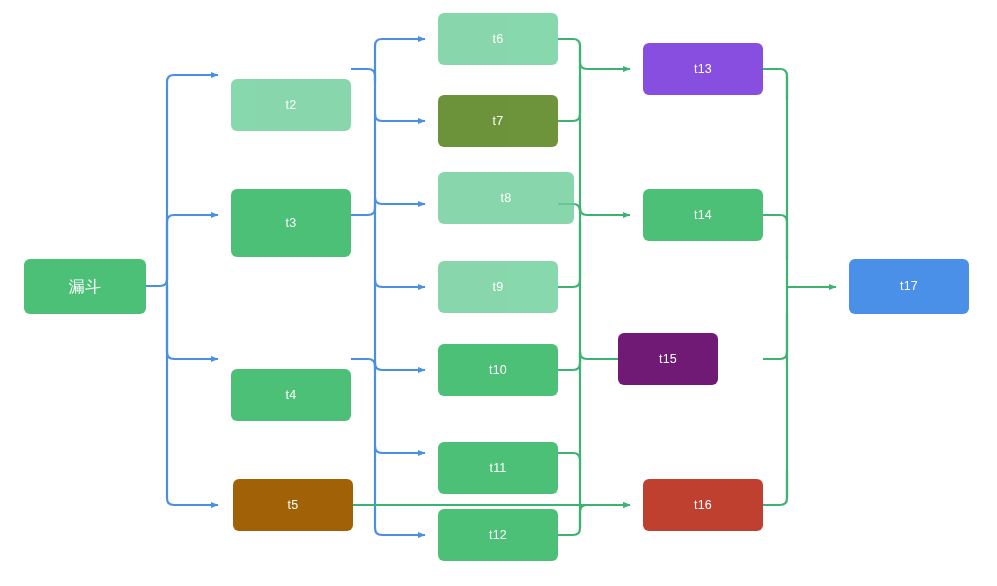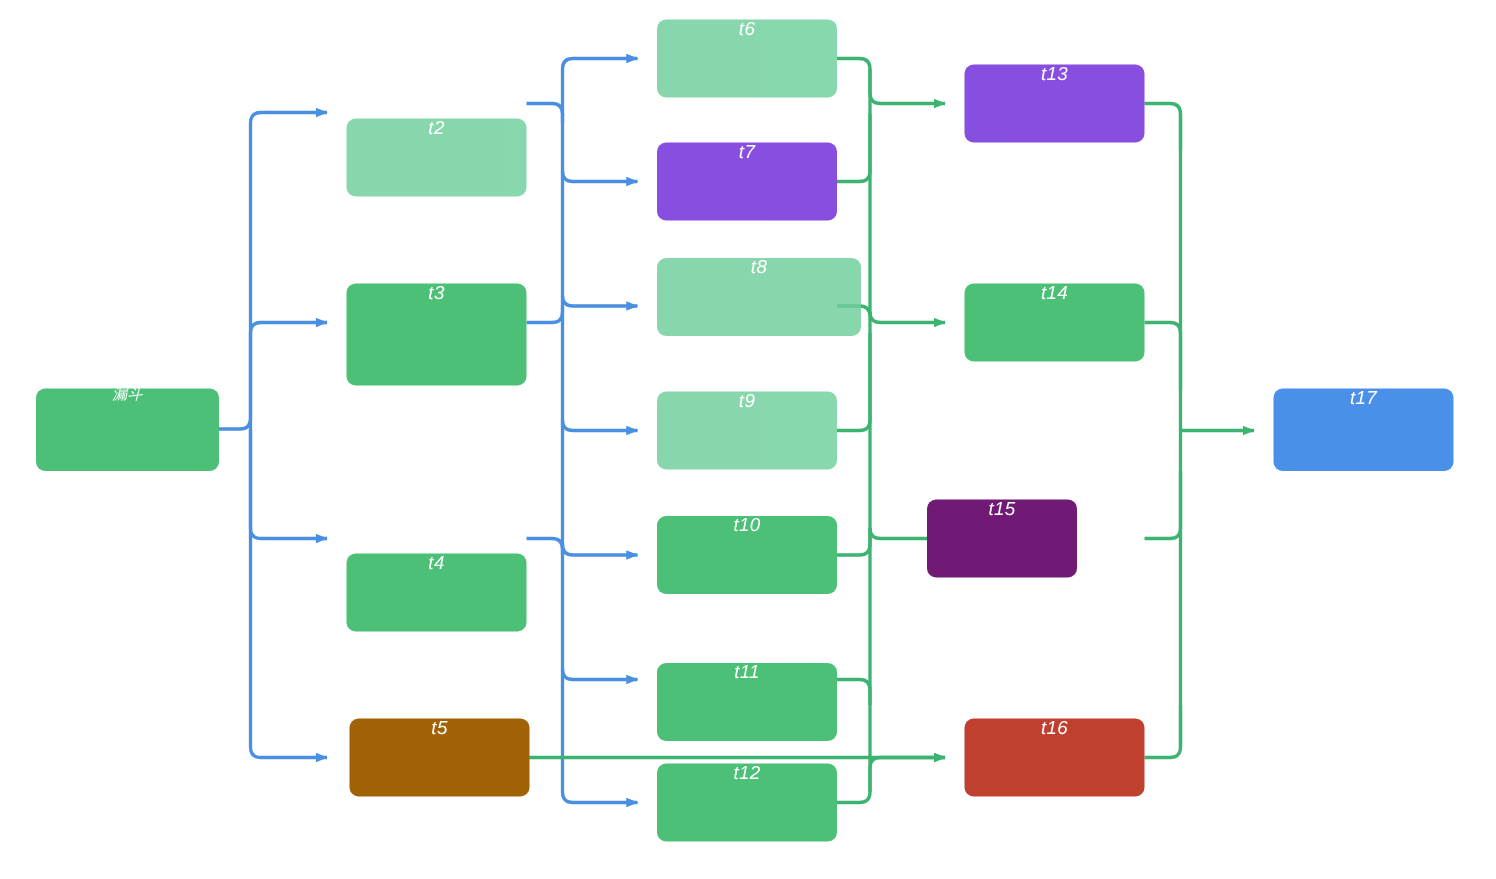--- a/index.html
+++ b/index.html
@@ -24,40 +24,39 @@
     top: 0;
     width: 997px;
     height: 586px;
     pointer-events: none;
   }
   .node {
     position: absolute;
     box-sizing: border-box;
     border-radius: 6px;
     display: flex;
-    align-items: flex-start;
+    align-items: center;
     justify-content: center;
     color: #ffffff;
     font-size: 12.5px;
     letter-spacing: 0.2px;
     line-height: 1;
     user-select: none;
     cursor: default;
-    font-style: italic;
   }
   .node-label {
     pointer-events: none;
     text-align: center;
   }
   
   .node.translucent {
     opacity: 0.82;
   }
   .node.cjk {
-    font-size: 10px;
+    font-size: 16px;
   }
 </style>
 </head>
 <body>
 
 <div id="canvas">
 
   <svg id="edge-layer" viewBox="0 0 997 586" width="997" height="586" xmlns="http://www.w3.org/2000/svg">
     <defs>
       <marker id="arrow-blue" markerWidth="9" markerHeight="9" refX="7.5" refY="3.2" orient="auto" markerUnits="userSpaceOnUse">
@@ -138,21 +137,21 @@
       </div>
       <div class="node" style="left: 231px; top: 333px; width: 120px; height: 52px; background: rgb(76, 192, 119); margin-top: 36px;">
         <span class="node-label">t4</span>
       </div>
       <div class="node" style="left: 233px; top: 479px; width: 120px; height: 52px; background: #a16207;">
         <span class="node-label">t5</span>
       </div>
       <div class="node translucent" style="left: 438px; top: 13px; width: 120px; height: 52px; background: rgb(110, 207, 155);">
         <span class="node-label">t6</span>
       </div>
-      <div class="node translucent" style="left: 438px; top: 95px; width: 120px; height: 52px; background: #6d28d9;">
+      <div class="node translucent" style="left: 438px; top: 95px; width: 120px; height: 52px; background: #4d7c0f;">
         <span class="node-label">t7</span>
       </div>
       <div class="node translucent" style="left: 438px; top: 172px; width: 136px; height: 52px; background: rgb(110, 207, 155);">
         <span class="node-label">t8</span>
       </div>
       <div class="node translucent" style="left: 438px; top: 261px; width: 120px; height: 52px; background: rgb(110, 207, 155);">
         <span class="node-label">t9</span>
       </div>
       <div class="node" style="left: 438px; top: 344px; width: 120px; height: 52px; background: rgb(76, 192, 119);">
         <span class="node-label">t10</span>

